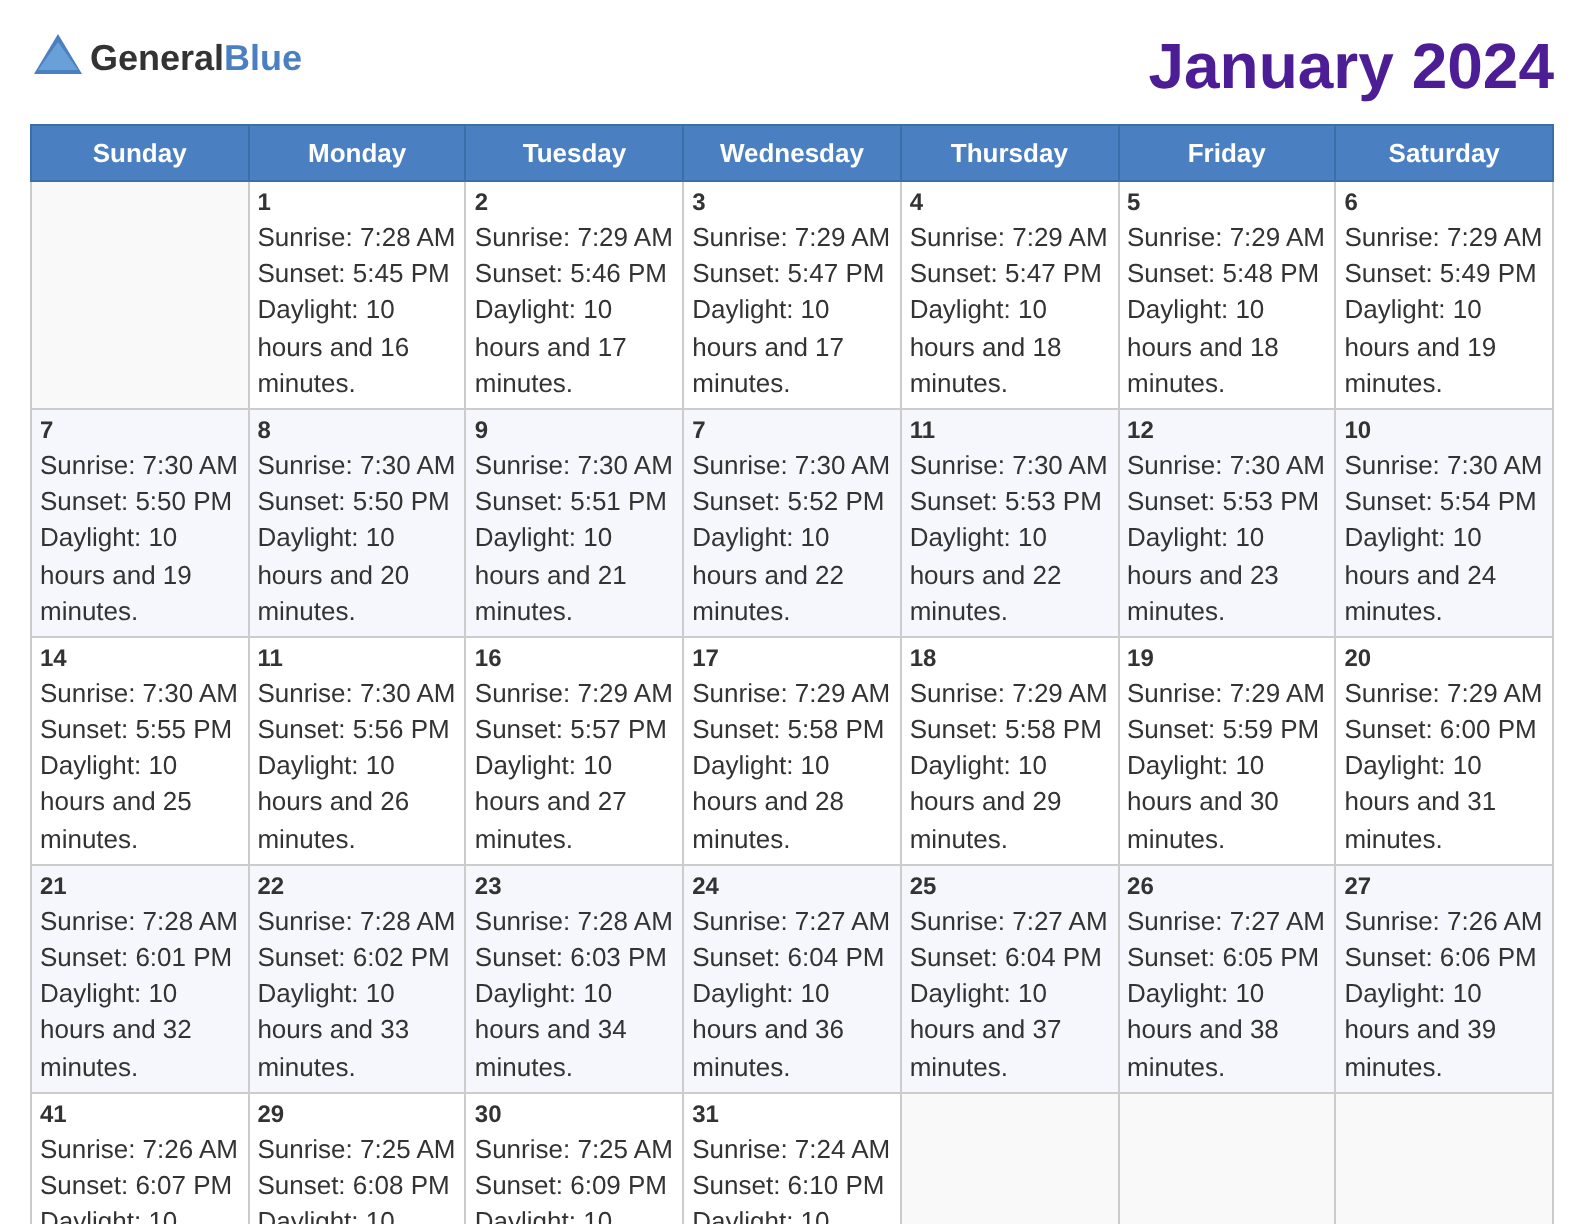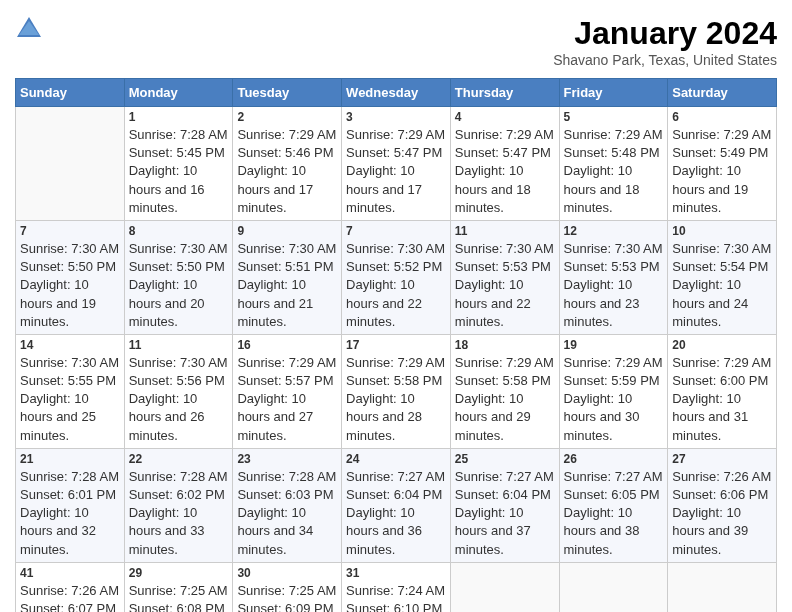--- a/index.html
+++ b/index.html
@@ -34,37 +34,37 @@
       width: 28px;
       height: 28px;
       margin-right: 2px;
     }
     .title-section {
       text-align: right;
     }
     .month-title {
       font-size: 32px;
       font-weight: bold;
-      color: #000000;
+      color: #4c1d95;
       text-align: right;
     }
     .location {
       font-size: 14px;
       color: #555;
     }
     table {
       width: 100%;
       border-collapse: collapse;
       table-layout: fixed;
     }
     th {
       background-color: #4a7fc1;
       color: #fff;
       padding: 6px 4px;
-      text-align: left;
+      text-align: center;
       font-size: 13px;
       border: 1px solid #3a6fa8;
     }
     td {
       border: 1px solid #ccc;
       vertical-align: top;
       padding: 3px 4px;
       font-size: 10px;
       color: #333;
       height: 85px;
@@ -90,24 +90,26 @@
   </style>
 </head>
 <body>
 
 <div class="header">
   <div class="logo">
     <svg class="logo-icon" viewBox="0 0 28 28">
       <polygon points="14,2 26,22 2,22" fill="#4a7fc1"></polygon>
       <polygon points="14,6 24,20 4,20" fill="#6aa0d8"></polygon>
     </svg>
+    <div>
+      <span class="logo-text-general">General</span><span class="logo-text-blue">Blue</span>
+    </div>
   </div>
   <div class="title-section">
     <div class="month-title">January 2024</div>
-    <div class="location">Shavano Park, Texas, United States</div>
   </div>
 </div>
 
 <table>
   <thead>
     <tr>
     <th>Sunday</th>
         <th>Monday</th>
         <th>Tuesday</th>
         <th>Wednesday</th>

